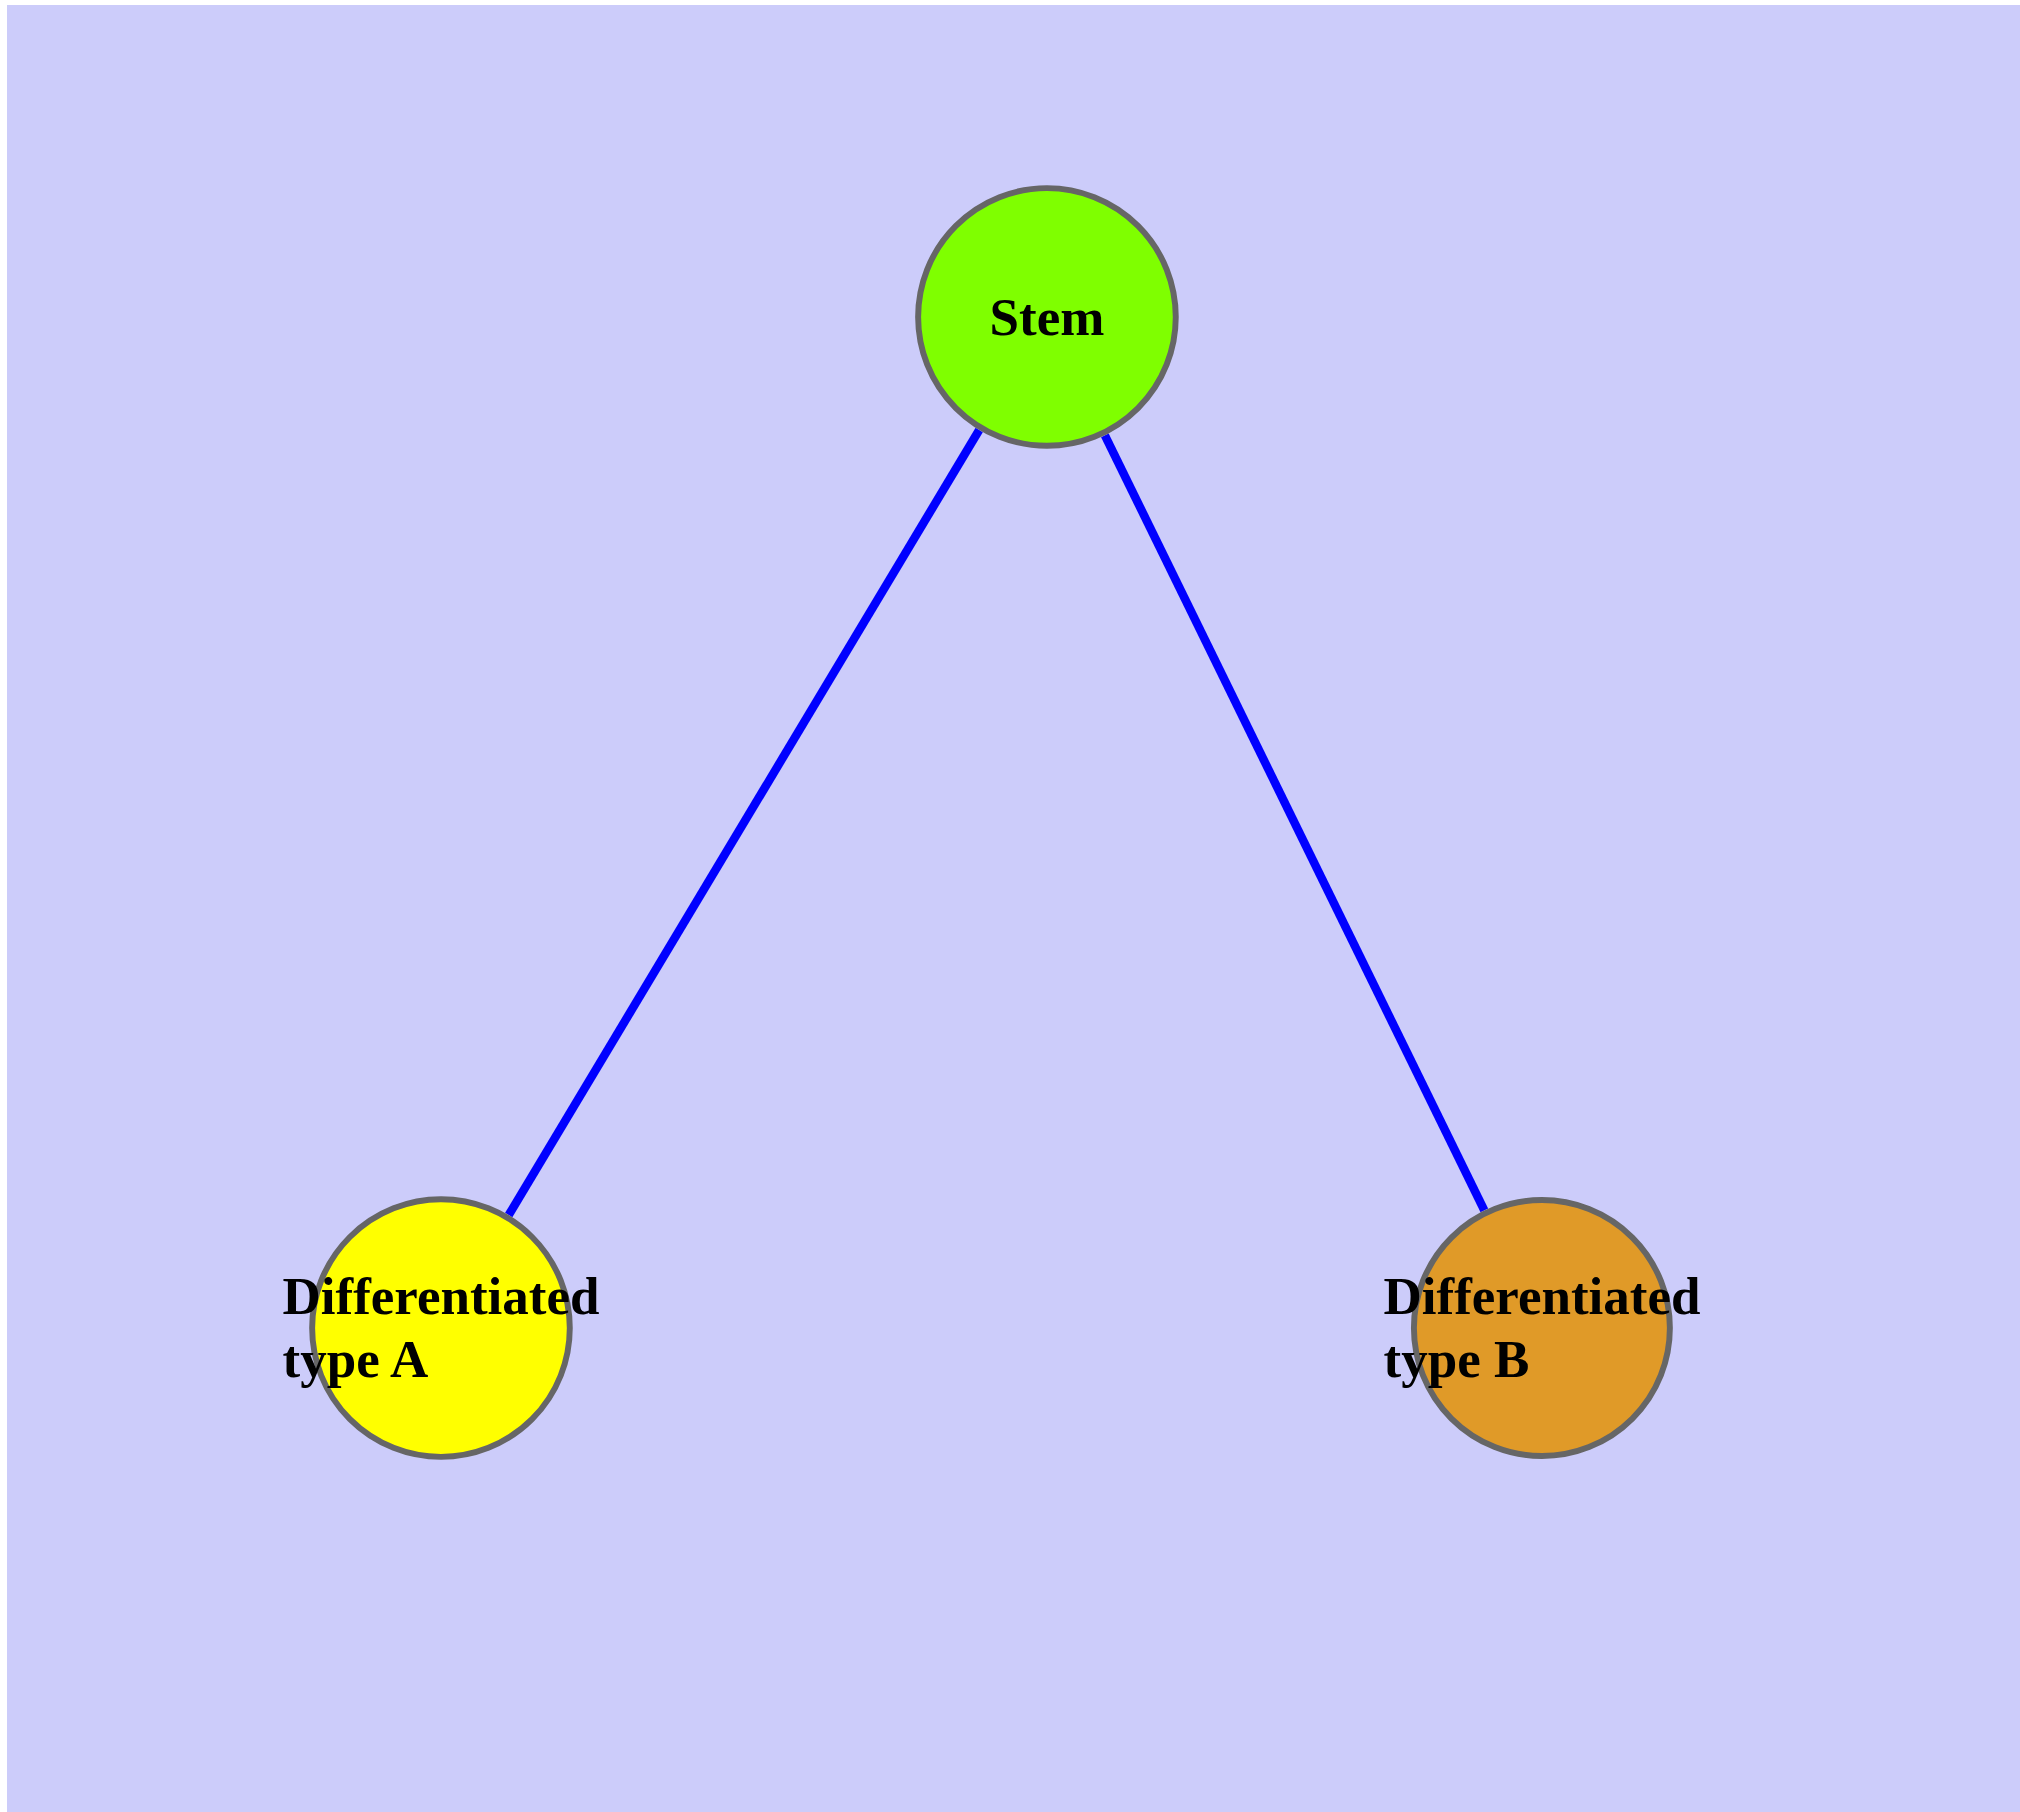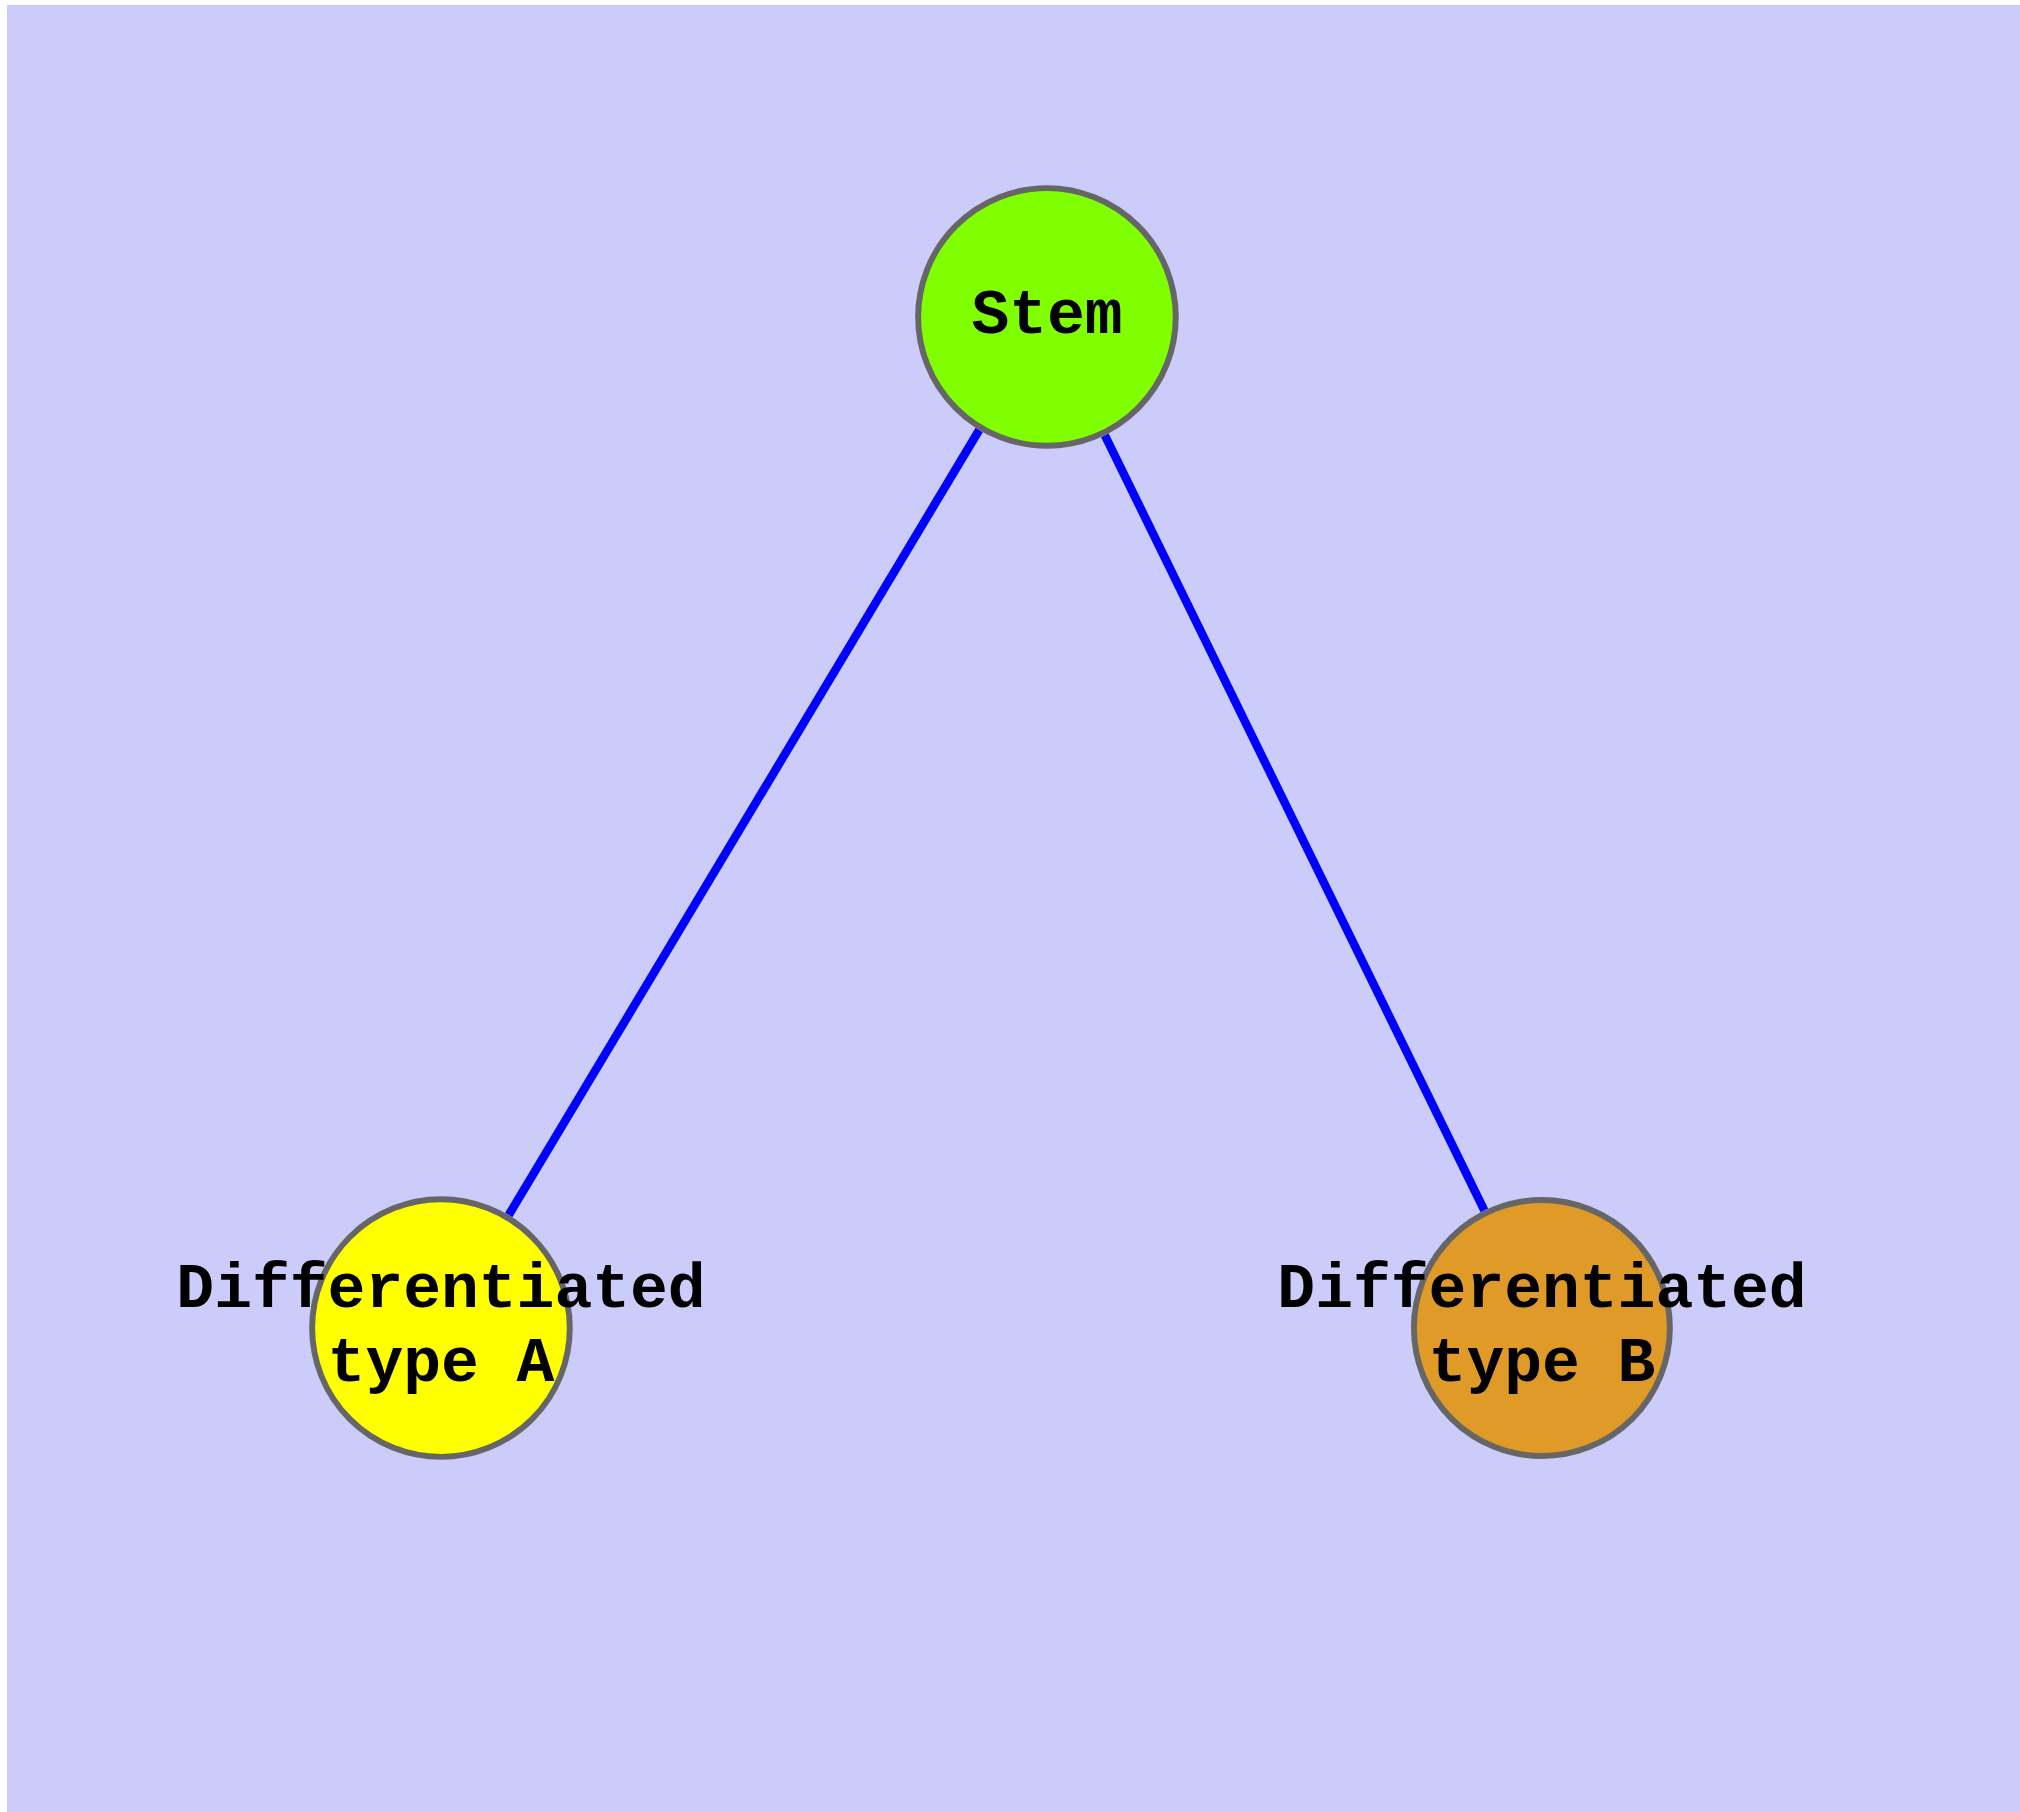--- a/index.html
+++ b/index.html
@@ -27,25 +27,25 @@
   #graph-svg {
     position: absolute;
     left: 0;
     top: 0;
     width: 2021px;
     height: 1812px;
   }
   .node-label {
     position: absolute;
     color: #000000;
-    font-family: Liberation Mono, monospace;
+    font-family: Liberation Serif, serif;
     font-weight: bold;
-    font-size: 63px;
+    font-size: 53px;
     line-height: 1.18;
-    text-align: center;
+    text-align: left;
     white-space: pre;
     transform: translate(-50%, -50%);
     pointer-events: none;
     -webkit-font-smoothing: antialiased;
   }
 </style>
 </head>
 <body>
 
 <div id="canvas">

